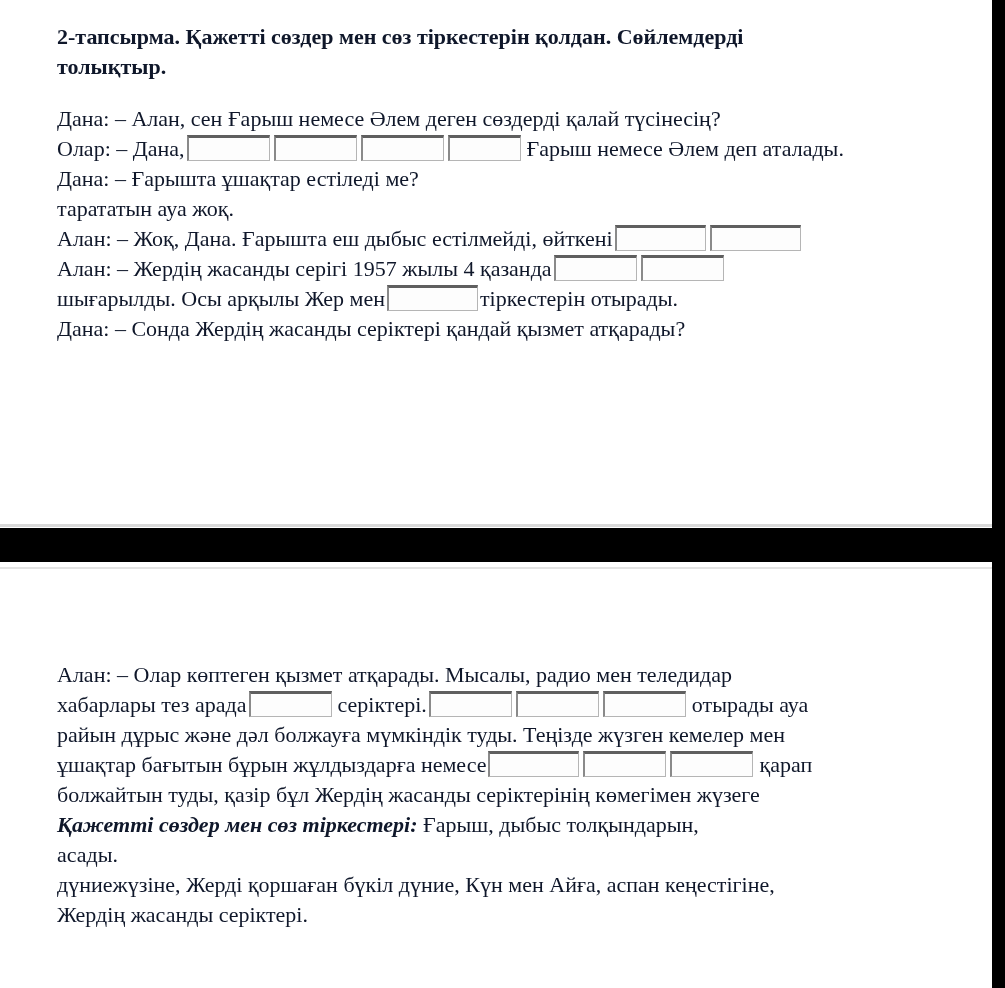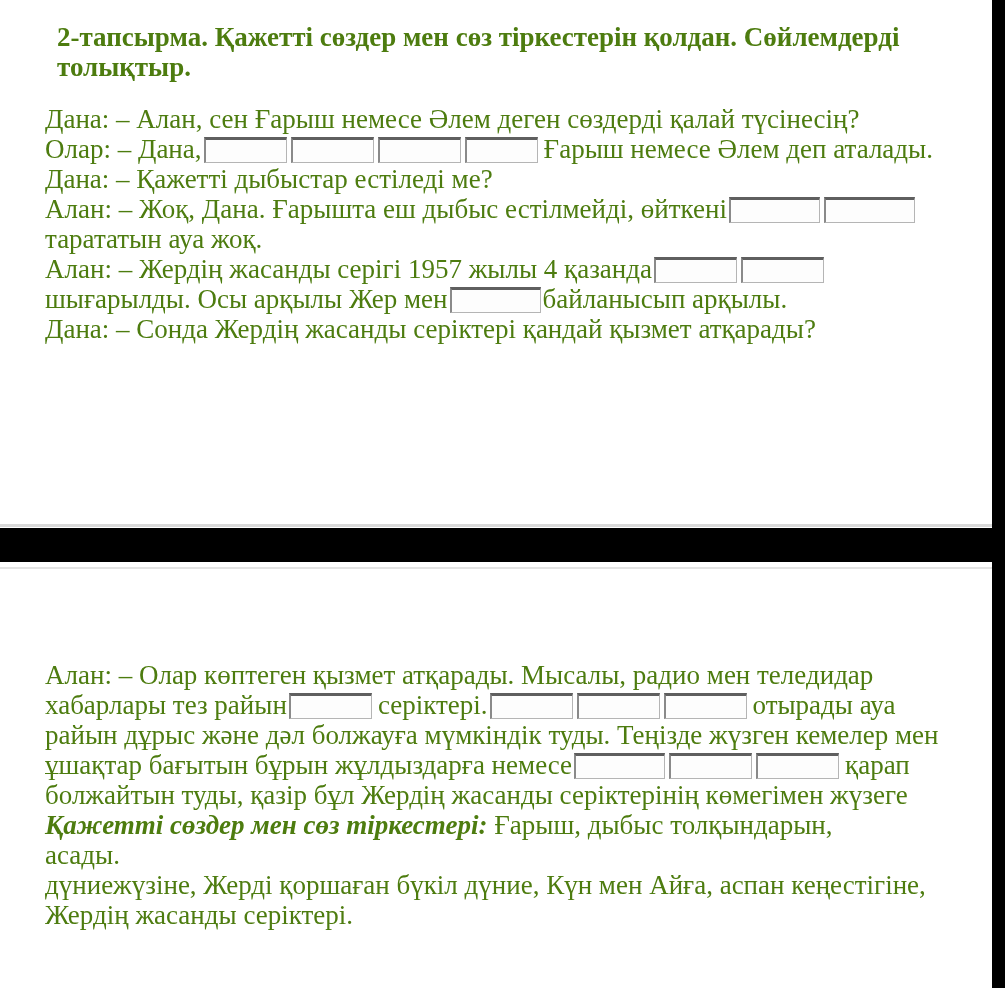--- a/index.html
+++ b/index.html
@@ -1,30 +1,30 @@
 <!DOCTYPE html>
 <html><head>
 <meta charset="utf-8">
 <style>
   html,body { margin:0; padding:0; }
   .page {
     position:relative; width:1005px; height:988px;
     background:#ffffff; overflow:hidden;
     font-family:"Liberation Serif", serif;
-    color:#4d7c0f; font-size:27px;
+    color:#0f172a; font-size:22px;
   }
   .right-bar {
     position:absolute; top:0; right:0; width:13px; height:988px;
     background:#000;
   }
   .title-block {
     position:absolute; left:57px; top:22px; font-weight:bold;
   }
   .title-block .tline { height:30px; line-height:30px; white-space:nowrap; }
-  .block { position:absolute; left:45px; }
+  .block { position:absolute; left:57px; }
   .block-top    { top:104px; }
   .block-bottom { top:660px; }
   .line { height:30px; line-height:30px; white-space:nowrap; }
   .blank {
     display:inline-block; width:80px; height:22px; background:#fdfdfd;
     border:1px solid #b5b5b5; border-top:3px solid #5f5f5f; border-left:2px solid #8a8a8a;
     vertical-align:-5px; margin:0 2px;
   }
   .blank.w70 { width:70px; }
   .blank.w88 { width:88px; }
@@ -51,49 +51,49 @@
   </div>
 
   <div class="block block-top">
     <div class="line">
       <span>Дана: – Алан, сен Ғарыш немесе Әлем деген сөздерді қалай түсінесің?</span>
     </div>
     <div class="line">
       <span>Олар: – Дана,</span><span class="blank"></span><span class="blank"></span><span class="blank"></span><span class="blank w70 gap-after"></span><span>Ғарыш немесе Әлем деп аталады.</span>
     </div>
     <div class="line">
-      <span>Дана: – Қажетті дыбыстар естіледі ме?</span>
+      <span>Дана: – Ғарышта ұшақтар естіледі ме?</span>
+    </div>
+    <div class="line">
+      <span>тарататын ауа жоқ.</span>
     </div>
     <div class="line">
       <span>Алан: – Жоқ, Дана. Ғарышта еш дыбыс естілмейді, өйткені</span><span class="blank w88"></span><span class="blank w88"></span>
     </div>
     <div class="line">
-      <span>тарататын ауа жоқ.</span>
-    </div>
-    <div class="line">
       <span>Алан: – Жердің жасанды серігі 1957 жылы 4 қазанда</span><span class="blank"></span><span class="blank"></span>
     </div>
     <div class="line">
-      <span>шығарылды. Осы арқылы Жер мен</span><span class="blank w88"></span><span>байланысып арқылы.</span>
+      <span>шығарылды. Осы арқылы Жер мен</span><span class="blank w88"></span><span>тіркестерін отырады.</span>
     </div>
     <div class="line">
       <span>Дана: – Сонда Жердің жасанды серіктері қандай қызмет атқарады?</span>
     </div>
   </div>
 
   <div class="pb-shadow-top"></div>
   <div class="pb-band"></div>
   <div class="pb-shadow-bottom"></div>
 
   <div class="block block-bottom">
     <div class="line">
       <span>Алан: – Олар көптеген қызмет атқарады. Мысалы, радио мен теледидар</span>
     </div>
     <div class="line">
-      <span>хабарлары тез райын</span><span class="blank gap-after"></span><span>серіктері.</span><span class="blank"></span><span class="blank"></span><span class="blank gap-after"></span><span>отырады ауа</span>
+      <span>хабарлары тез арада</span><span class="blank gap-after"></span><span>серіктері.</span><span class="blank"></span><span class="blank"></span><span class="blank gap-after"></span><span>отырады ауа</span>
     </div>
     <div class="line">
       <span>райын дұрыс және дәл болжауға мүмкіндік туды. Теңізде жүзген кемелер мен</span>
     </div>
     <div class="line">
       <span>ұшақтар бағытын бұрын жұлдыздарға немесе</span><span class="blank w88"></span><span class="blank"></span><span class="blank gap-after"></span><span>қарап</span>
     </div>
     <div class="line">
       <span>болжайтын туды, қазір бұл Жердің жасанды серіктерінің көмегімен жүзеге</span>
     </div>

